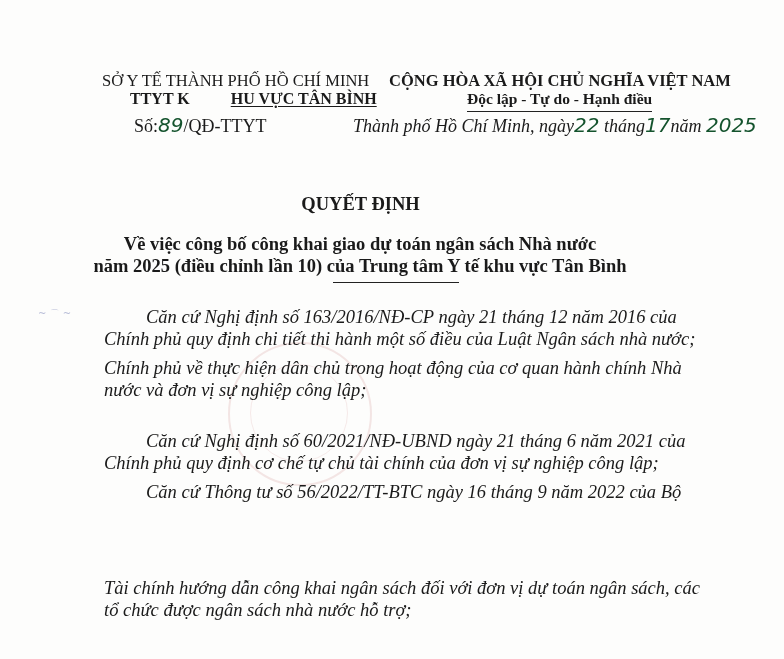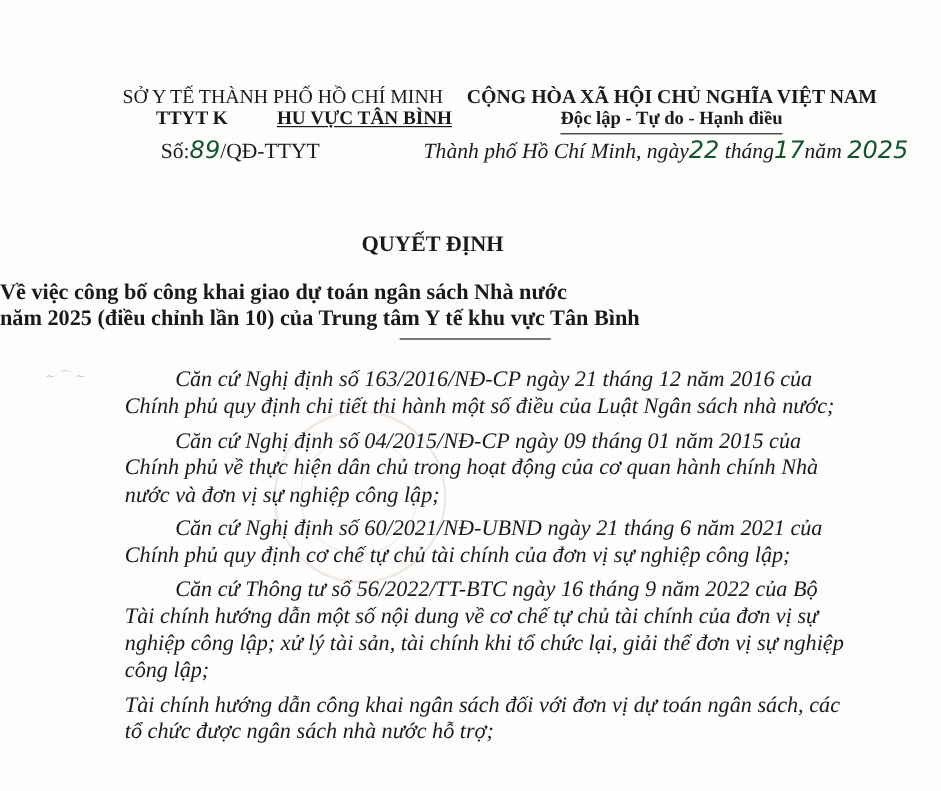--- a/index.html
+++ b/index.html
@@ -14,21 +14,21 @@
   .hdr-left-1 { left: 102px; top: 71px; font-size: 16.5px; }
   .hdr-left-2 { left: 130px; top: 90px; font-size: 16px; font-weight: bold; }
   .hdr-left-2 .u { text-decoration: underline; text-underline-offset: 2px; margin-left: 41px; }
   .hdr-so { left: 134px; top: 113px; font-size: 18px; }
   .hand { font-family: "DejaVu Sans", sans-serif; font-style: italic; color: #14532d; font-size: 20px; }
   .hdr-right-1 { left: 389px; top: 71px; font-size: 16.5px; font-weight: bold; }
   .hdr-right-2 { left: 467px; top: 90px; font-size: 15.5px; font-weight: bold; }
   .hdr-right-2 .line { position: absolute; left: 0; right: 0; top: 21px; height: 1px; background: #222; }
   .hdr-date { left: 353px; top: 113px; font-size: 18px; font-style: italic; }
   .title { left: 0; width: 721px; text-align: center; top: 194px; font-size: 18.5px; font-weight: bold; }
-  .subtitle { left: 0; width: 720px; font-size: 18.5px; font-weight: bold; }
+  .subtitle { left: 0; width: 720px; text-align: center; font-size: 18.5px; font-weight: bold; }
   .sub1 { top: 234px; }
   .sub2 { top: 256px; }
   .sub-line { position: absolute; left: 333px; top: 282px; width: 126px; height: 1px; background: #222; }
   .para { position: absolute; left: 104px; width: 612px; font-size: 18.5px; font-style: italic; line-height: 22.3px; }
   .para .indent { padding-left: 42px; }
   .stamp {
     position: absolute; left: 228px; top: 342px; width: 140px; height: 140px;
     border-radius: 50%; border: 2px solid rgba(200,120,120,0.18);
   }
   .stamp-inner {
@@ -57,26 +57,24 @@
 <div class="abs title">QUYẾT ĐỊNH</div>
 <div class="abs subtitle sub1">Về việc công bố công khai giao dự toán ngân sách Nhà nước</div>
 <div class="abs subtitle sub2">năm 2025 (điều chỉnh lần 10) của Trung tâm Y tế khu vực Tân Bình</div>
 <div class="sub-line"></div>
 
 <div class="para" style="top:306px">
   <div class="indent">Căn cứ Nghị định số 163/2016/NĐ-CP ngày 21 tháng 12 năm 2016 của</div>
   <div style="white-space:normal">Chính phủ quy định chi tiết thi hành một số điều của Luật Ngân sách nhà nước;</div>
 </div>
 <div class="para" style="top:357px">
-  <div class="indent">Căn cứ Nghị định số 04/2015/NĐ-CP ngày 09 tháng 01 năm 2015 của</div>
   <div style="white-space:normal">Chính phủ về thực hiện dân chủ trong hoạt động của cơ quan hành chính Nhà nước và đơn vị sự nghiệp công lập;</div>
 </div>
 <div class="para" style="top:430px">
   <div class="indent">Căn cứ Nghị định số 60/2021/NĐ-UBND ngày 21 tháng 6 năm 2021 của</div>
   <div style="white-space:normal">Chính phủ quy định cơ chế tự chủ tài chính của đơn vị sự nghiệp công lập;</div>
 </div>
 <div class="para" style="top:481px">
   <div class="indent">Căn cứ Thông tư số 56/2022/TT-BTC ngày 16 tháng 9 năm 2022 của Bộ</div>
-  <div style="white-space:normal">Tài chính hướng dẫn một số nội dung về cơ chế tự chủ tài chính của đơn vị sự nghiệp công lập; xử lý tài sản, tài chính khi tổ chức lại, giải thể đơn vị sự nghiệp công lập;</div>
 </div>
 <div class="para" style="top:577px">
   <div style="white-space:normal">Tài chính hướng dẫn công khai ngân sách đối với đơn vị dự toán ngân sách, các tổ chức được ngân sách nhà nước hỗ trợ;</div>
 </div>
 
 </body></html>

